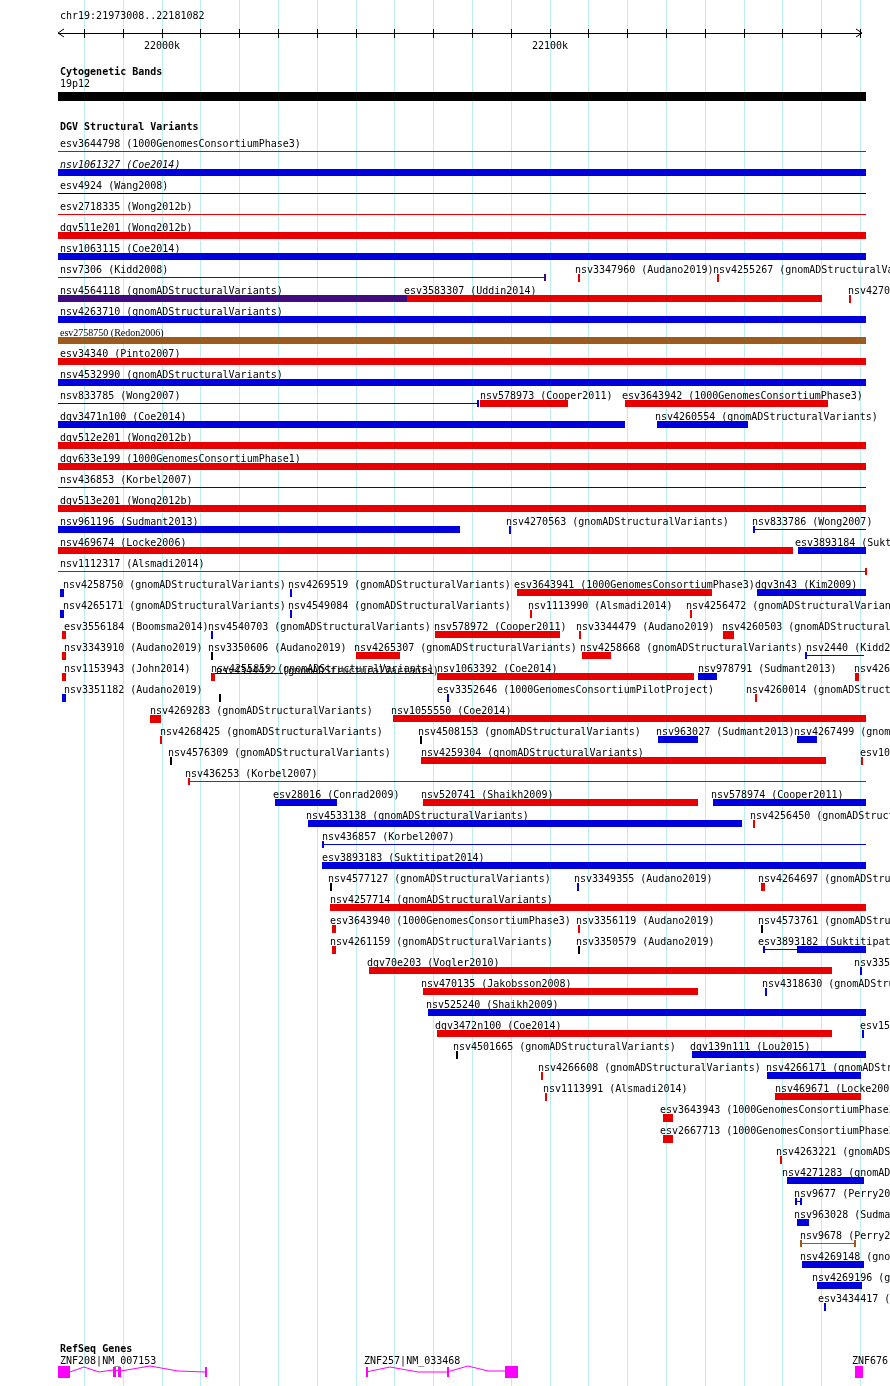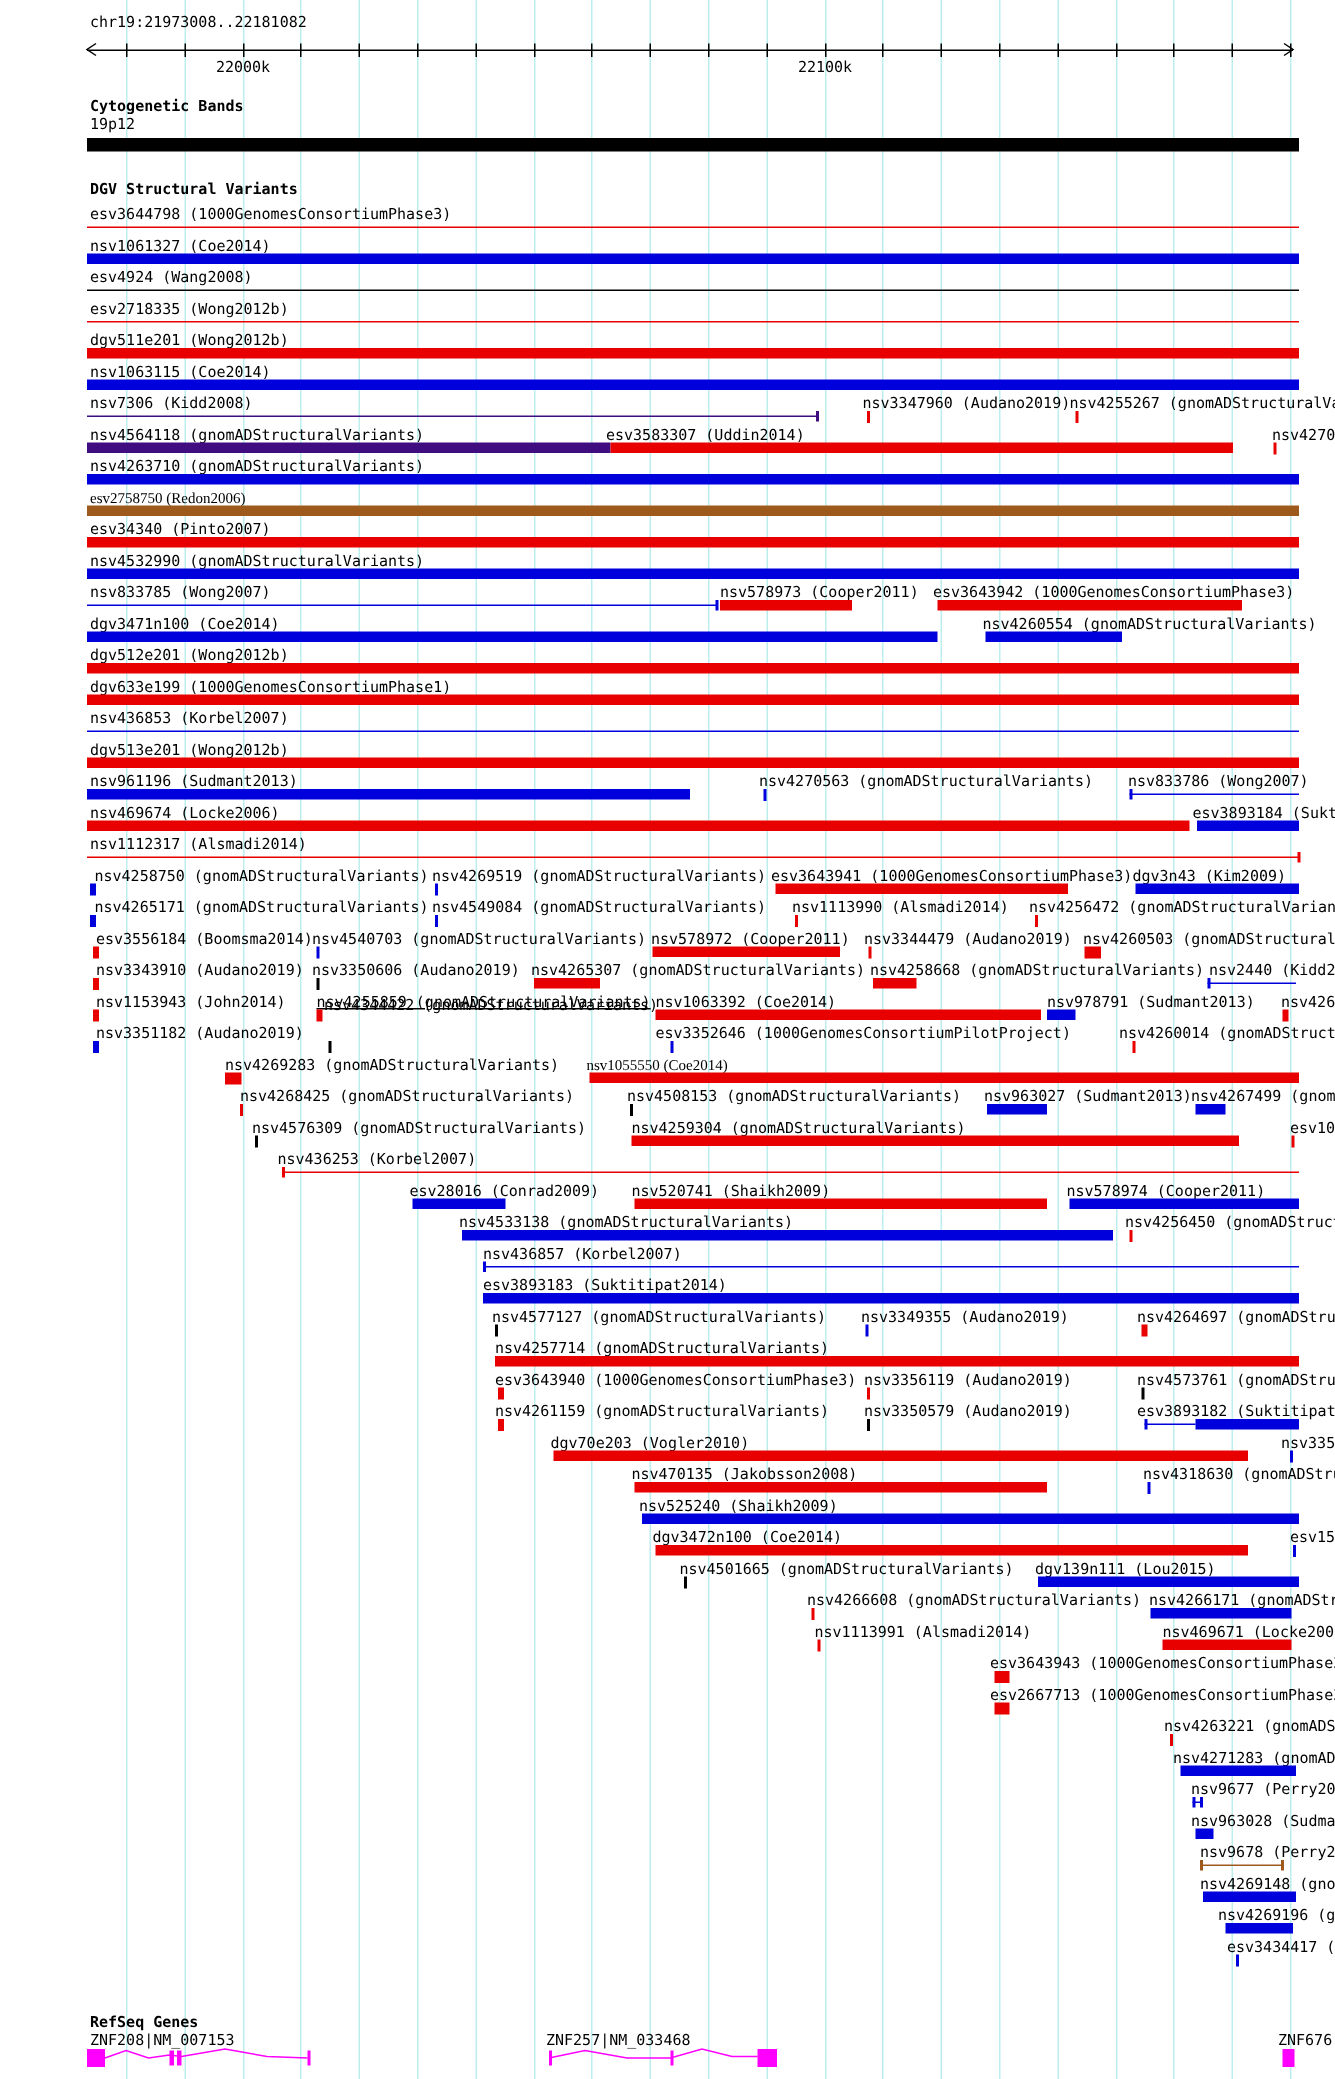--- a/index.html
+++ b/index.html
@@ -71,21 +71,21 @@
   </div>
 
 <div class="lbl hdr" style="left:60px;top:67px;">Cytogenetic Bands</div>
 <div class="lbl" style="left:60px;top:79px;">19p12</div>
 <div id="cytoband-bar" class="abs" style="left: 58px; top: 92px; width: 808px; height: 9px; background: rgb(0, 0, 0);"></div>
 
 <div class="lbl hdr" style="left:60px;top:122px;">DGV Structural Variants</div>
 <div id="dgv-track">
     <div style="position: absolute; left: 60px; top: 139px; white-space: nowrap; line-height: 10px;">esv3644798 (1000GenomesConsortiumPhase3)</div>
     <div style="position: absolute; left: 58px; top: 151px; width: 808px; height: 1px; background: rgb(232, 0, 0);"></div>
-    <div style="position: absolute; left: 60px; top: 160px; white-space: nowrap; line-height: 10px;">nsv1061327 (Coe2014)</div>
+    <div style="position: absolute; left: 60px; top: 160px; white-space: nowrap; line-height: 10px; font-style: italic;">nsv1061327 (Coe2014)</div>
     <div style="position: absolute; left: 58px; top: 169px; width: 808px; height: 7px; background: rgb(0, 0, 221);"></div>
     <div style="position: absolute; left: 60px; top: 181px; white-space: nowrap; line-height: 10px;">esv4924 (Wang2008)</div>
     <div style="position: absolute; left: 58px; top: 193px; width: 808px; height: 1px; background: rgb(0, 0, 0);"></div>
     <div style="position: absolute; left: 60px; top: 202px; white-space: nowrap; line-height: 10px;">esv2718335 (Wong2012b)</div>
     <div style="position: absolute; left: 58px; top: 214px; width: 808px; height: 1px; background: rgb(232, 0, 0);"></div>
     <div style="position: absolute; left: 60px; top: 223px; white-space: nowrap; line-height: 10px;">dgv511e201 (Wong2012b)</div>
     <div style="position: absolute; left: 58px; top: 232px; width: 808px; height: 7px; background: rgb(232, 0, 0);"></div>
     <div style="position: absolute; left: 60px; top: 244px; white-space: nowrap; line-height: 10px;">nsv1063115 (Coe2014)</div>
     <div style="position: absolute; left: 58px; top: 253px; width: 808px; height: 7px; background: rgb(0, 0, 221);"></div>
     <div style="position: absolute; left: 60px; top: 265px; white-space: nowrap; line-height: 10px;">nsv7306 (Kidd2008)</div>
@@ -192,21 +192,21 @@
     <div style="position: absolute; left: 64px; top: 685px; white-space: nowrap; line-height: 10px;">nsv3351182 (Audano2019)</div>
     <div style="position: absolute; left: 62px; top: 694px; width: 4px; height: 8px; background: rgb(0, 0, 221);"></div>
     <div style="position: absolute; left: 216px; top: 666px; white-space: nowrap; line-height: 10px;">nsv4344422 (gnomADStructuralVariants)</div>
     <div style="position: absolute; left: 219px; top: 694px; width: 2px; height: 8px; background: rgb(0, 0, 0);"></div>
     <div style="position: absolute; left: 437px; top: 685px; white-space: nowrap; line-height: 10px;">esv3352646 (1000GenomesConsortiumPilotProject)</div>
     <div style="position: absolute; left: 447px; top: 694px; width: 2px; height: 8px; background: rgb(0, 0, 221);"></div>
     <div style="position: absolute; left: 746px; top: 685px; white-space: nowrap; line-height: 10px;">nsv4260014 (gnomADStruct</div>
     <div style="position: absolute; left: 755px; top: 694px; width: 2px; height: 8px; background: rgb(232, 0, 0);"></div>
     <div style="position: absolute; left: 150px; top: 706px; white-space: nowrap; line-height: 10px;">nsv4269283 (gnomADStructuralVariants)</div>
     <div style="position: absolute; left: 150px; top: 715px; width: 11px; height: 8px; background: rgb(232, 0, 0);"></div>
-    <div style="position: absolute; left: 391px; top: 706px; white-space: nowrap; line-height: 10px; font-family: Liberation Serif, serif;">nsv1055550 (Coe2014)</div>
+    <div style="position: absolute; left: 391px; top: 706px; white-space: nowrap; line-height: 10px;">nsv1055550 (Coe2014)</div>
     <div style="position: absolute; left: 393px; top: 715px; width: 473px; height: 7px; background: rgb(232, 0, 0);"></div>
     <div style="position: absolute; left: 160px; top: 727px; white-space: nowrap; line-height: 10px;">nsv4268425 (gnomADStructuralVariants)</div>
     <div style="position: absolute; left: 160px; top: 736px; width: 2px; height: 8px; background: rgb(232, 0, 0);"></div>
     <div style="position: absolute; left: 418px; top: 727px; white-space: nowrap; line-height: 10px;">nsv4508153 (gnomADStructuralVariants)</div>
     <div style="position: absolute; left: 420px; top: 736px; width: 2px; height: 8px; background: rgb(0, 0, 0);"></div>
     <div style="position: absolute; left: 656px; top: 727px; white-space: nowrap; line-height: 10px;">nsv963027 (Sudmant2013)</div>
     <div style="position: absolute; left: 658px; top: 736px; width: 40px; height: 7px; background: rgb(0, 0, 221);"></div>
     <div style="position: absolute; left: 794px; top: 727px; white-space: nowrap; line-height: 10px;">nsv4267499 (gnom</div>
     <div style="position: absolute; left: 797px; top: 736px; width: 20px; height: 7px; background: rgb(0, 0, 221);"></div>
     <div style="position: absolute; left: 168px; top: 748px; white-space: nowrap; line-height: 10px;">nsv4576309 (gnomADStructuralVariants)</div>

